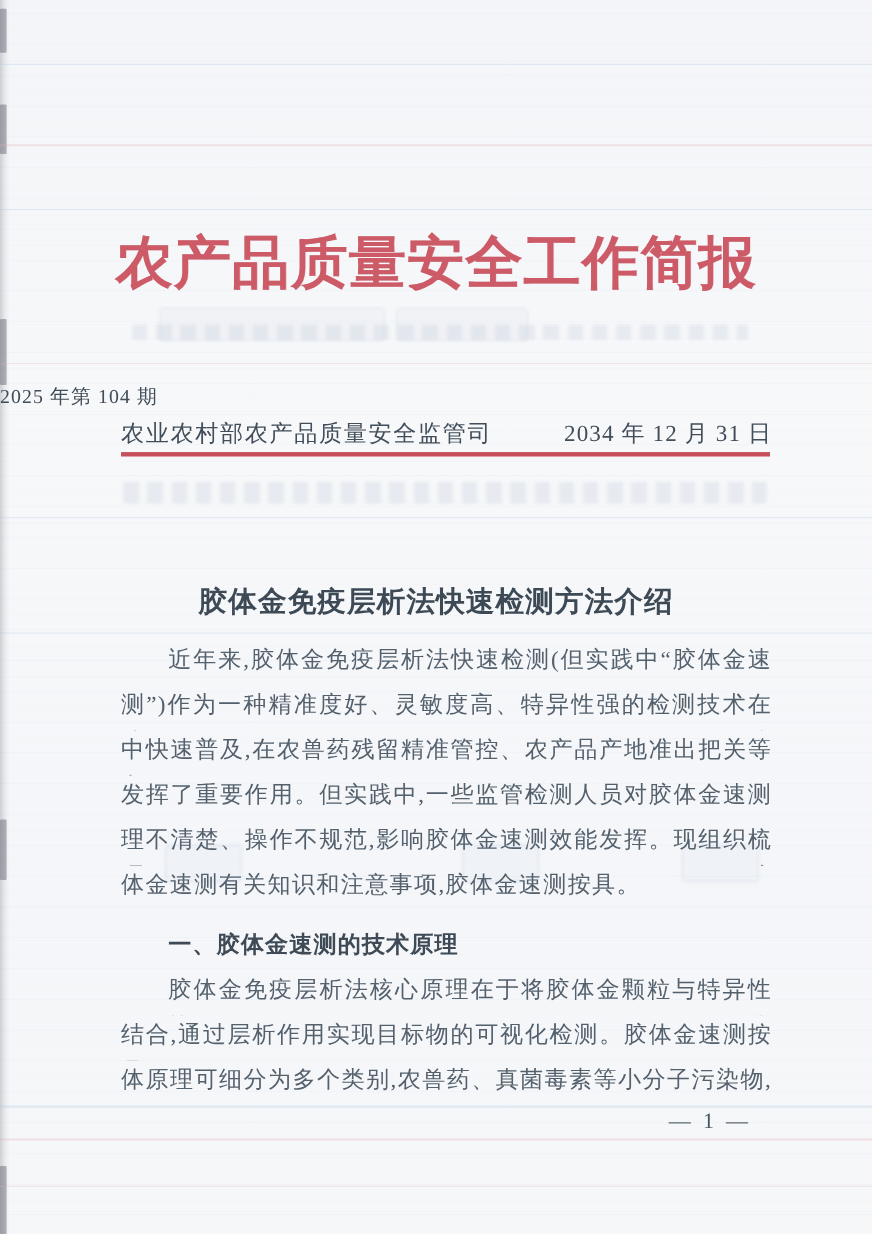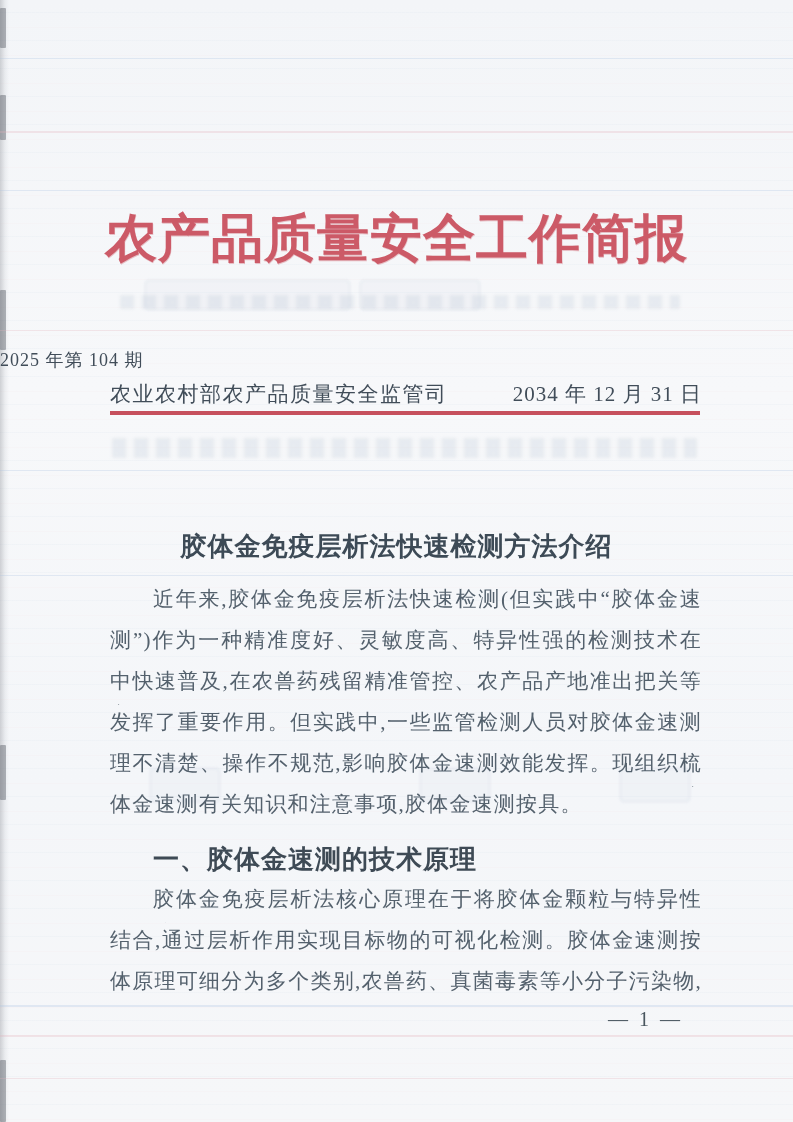--- a/index.html
+++ b/index.html
@@ -97,21 +97,21 @@
     letter-spacing: 1.2px;
     white-space: nowrap;
   }
   .line.just { text-align: justify; text-align-last: justify; white-space: normal; overflow: hidden; }
   .line.indent { padding-left: 43px; }
 
   .section-heading {
     height: 41px; line-height: 36px; margin-top: 13px;
     padding-left: 43px;
     font-family: "Liberation Sans", "DejaVu Sans", sans-serif;
-    font-size: 26px; font-weight: bold; letter-spacing: 1px;
+    font-size: 21px; font-weight: bold; letter-spacing: 1px;
     color: #3e4a55;
     white-space: nowrap;
   }
 
   .page-number {
     position: absolute; top: 1008px; left: 0; width: 683px;
     text-align: right;
     font-size: 20px; letter-spacing: 3px; color: #49565f;
   }
 </style>

